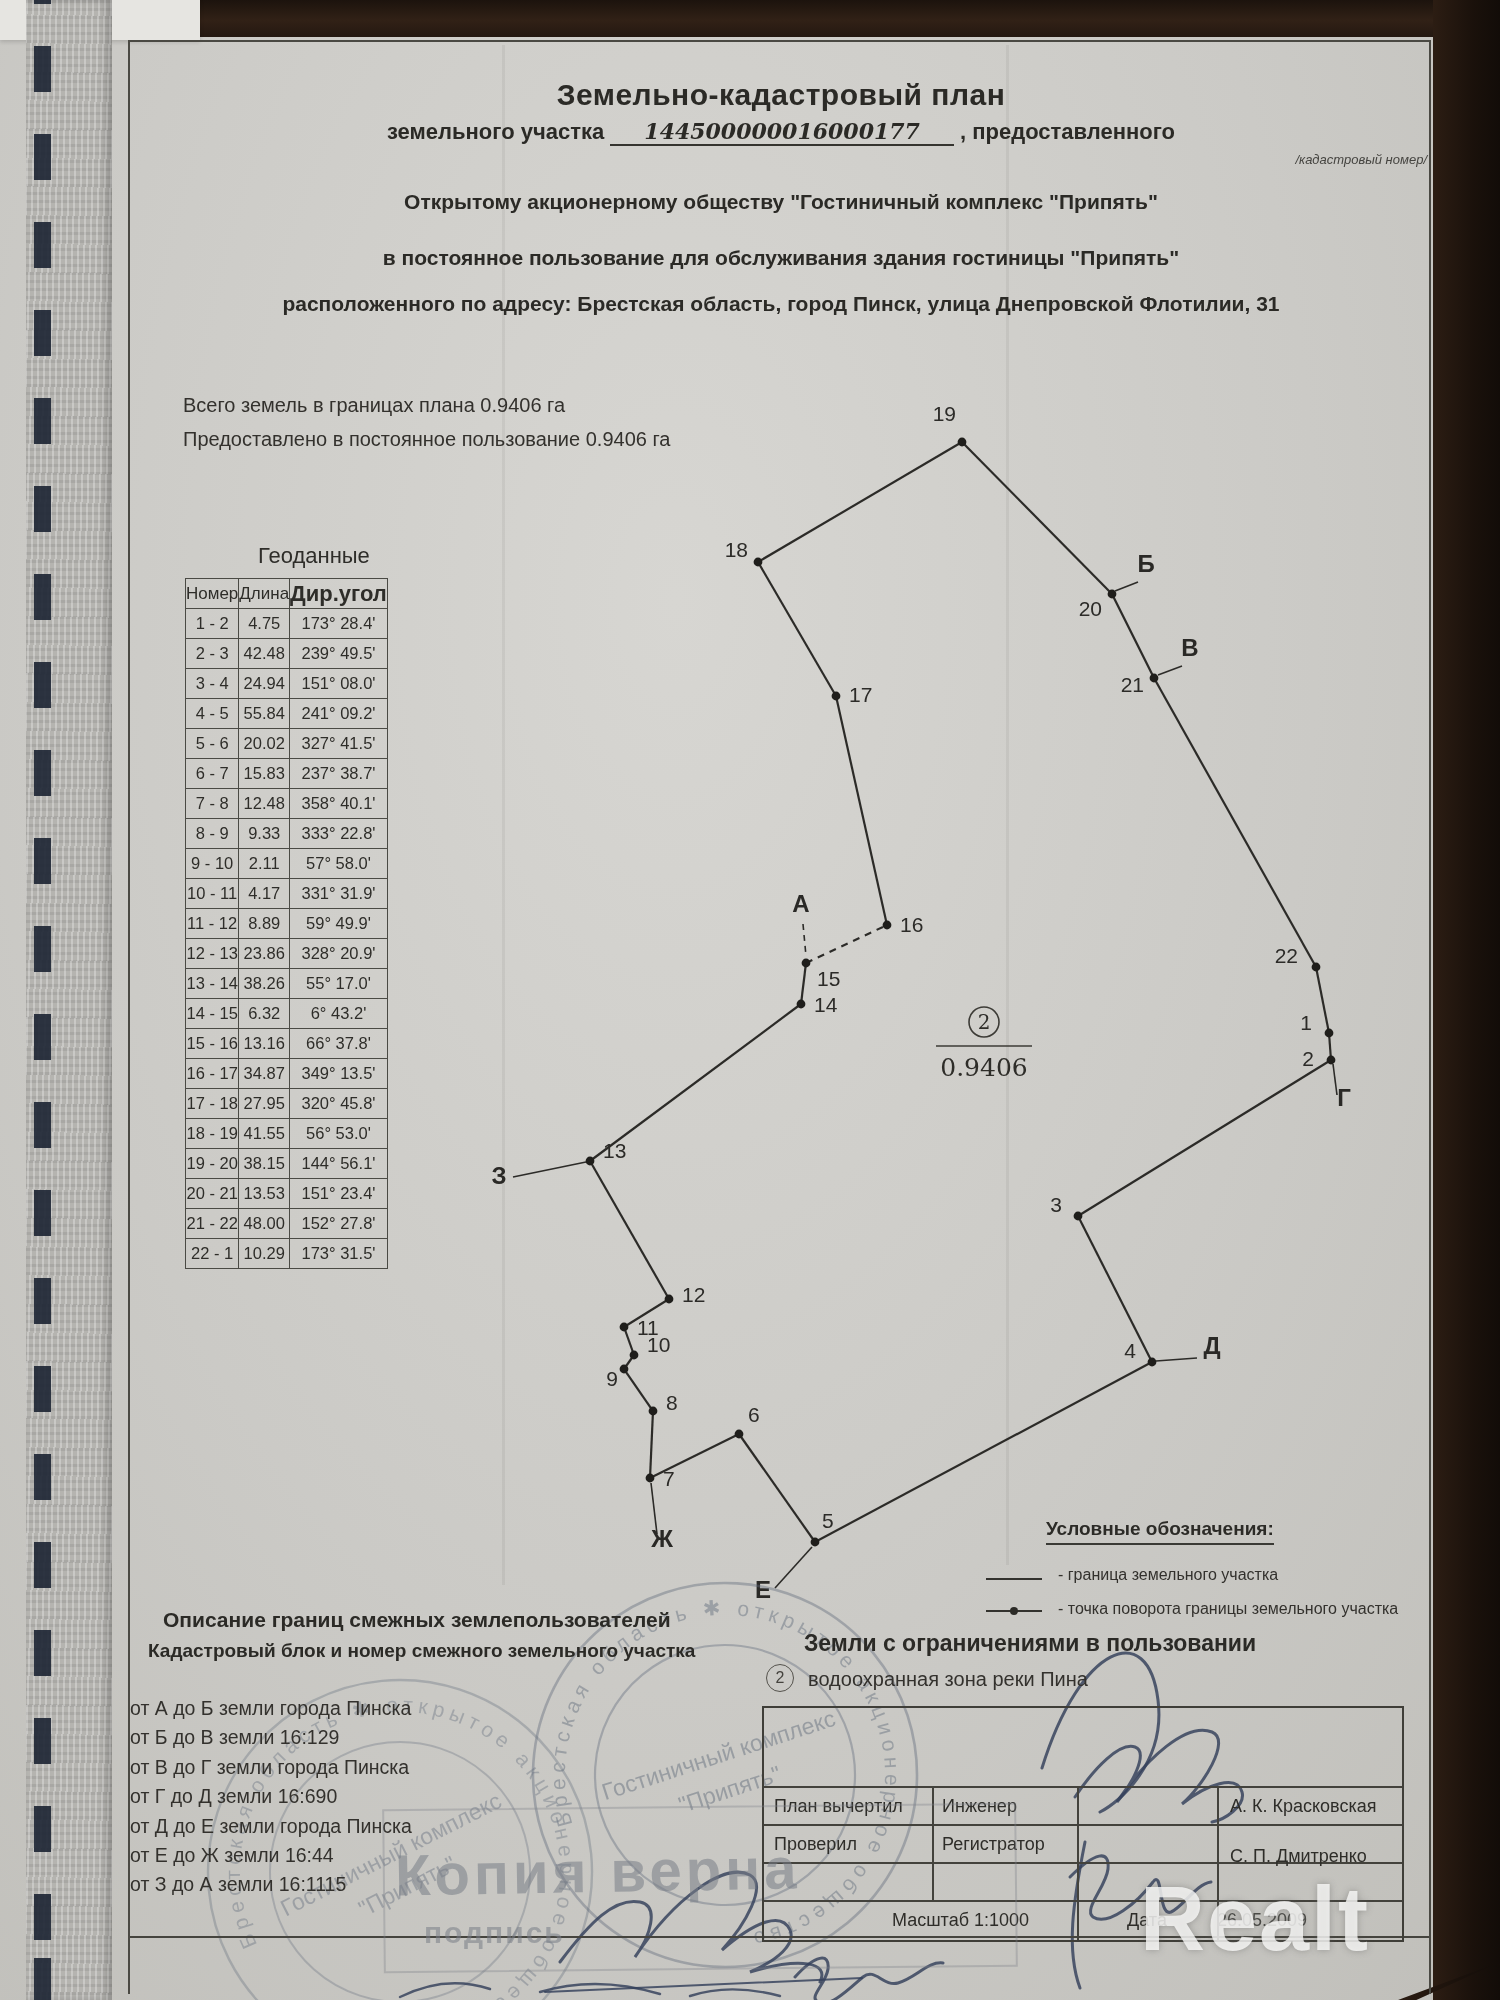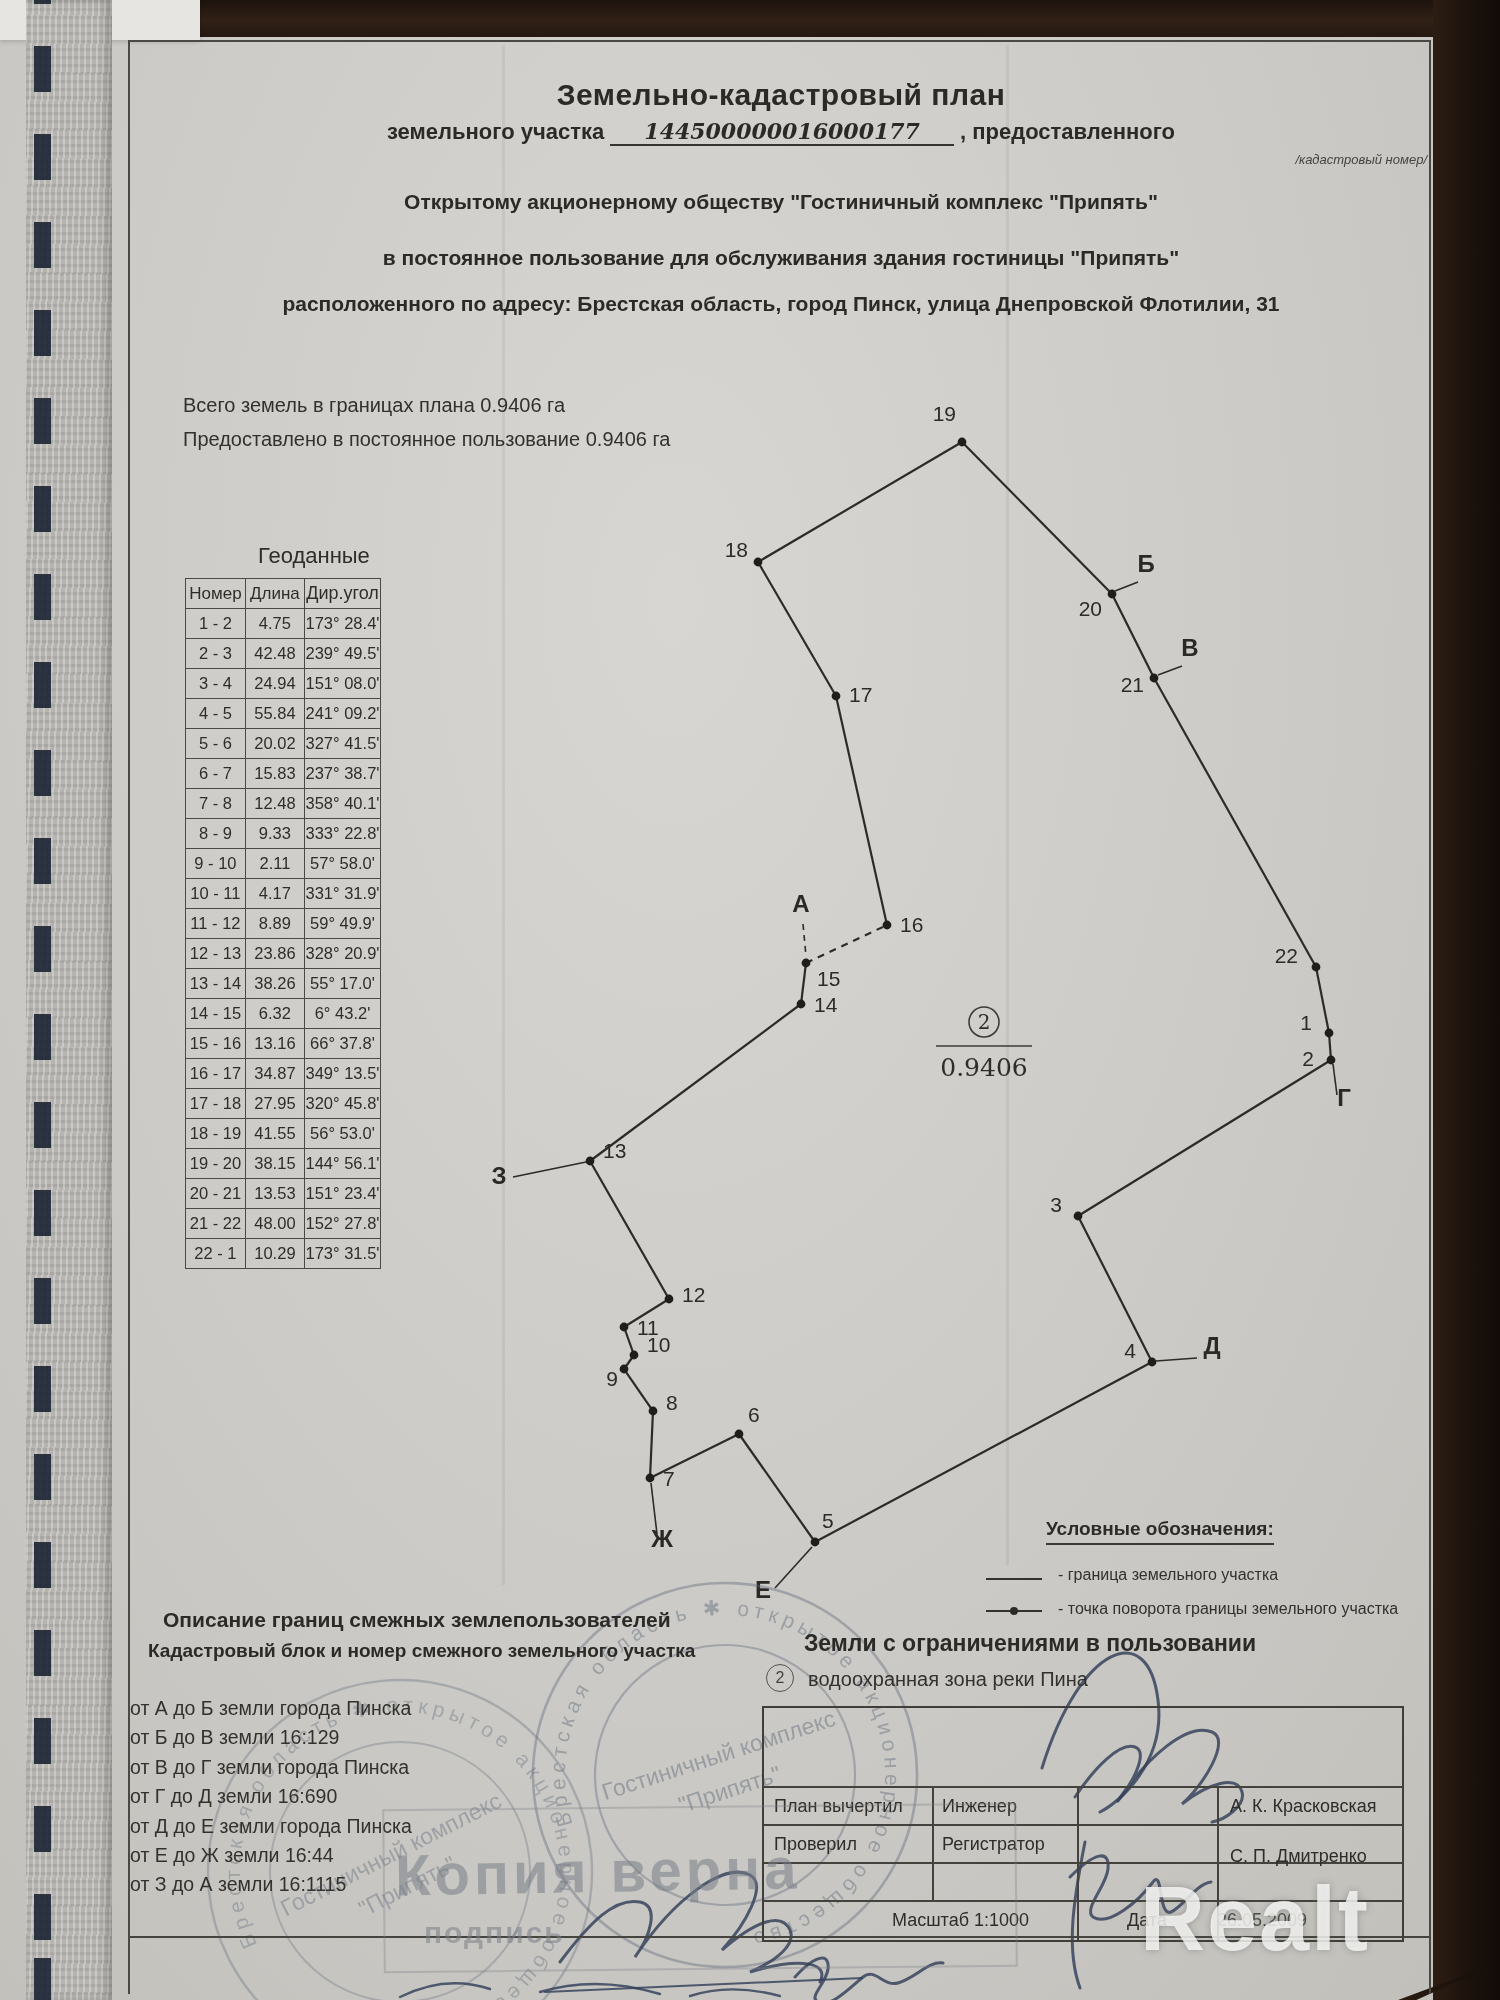--- a/index.html
+++ b/index.html
@@ -56,21 +56,21 @@
 
 <div class="abs" style="left:183px;top:394px;font-size:20px;">Всего земель в границах плана 0.9406 га</div>
 <div class="abs" style="left:183px;top:428px;font-size:20px;">Предоставлено в постоянное пользование  0.9406 га</div>
 
 <div class="abs" style="left:258px;top:543px;font-size:22px;color:#2e2d29;text-align:center;">Геоданные</div>
 <table class="geo abs" style="left:185px;top:578px;width:196px;">
   <thead>
     <tr>
       <th style="width:80px;font-weight:normal;font-size:17px;">Номер</th>
       <th style="width:85px;font-weight:normal;font-size:17px;">Длина</th>
-      <th style="width:83px;font-weight:normal;font-size:18px;margin-top:27px;">Дир.угол</th>
+      <th style="width:83px;font-weight:bold;font-size:22px;margin-top:27px;">Дир.угол</th>
     </tr>
   </thead>
   <tbody>
       <tr>
         <td>1 - 2</td>
         <td>4.75</td>
         <td>173° 28.4'</td>
       </tr>
       <tr>
         <td>2 - 3</td>

